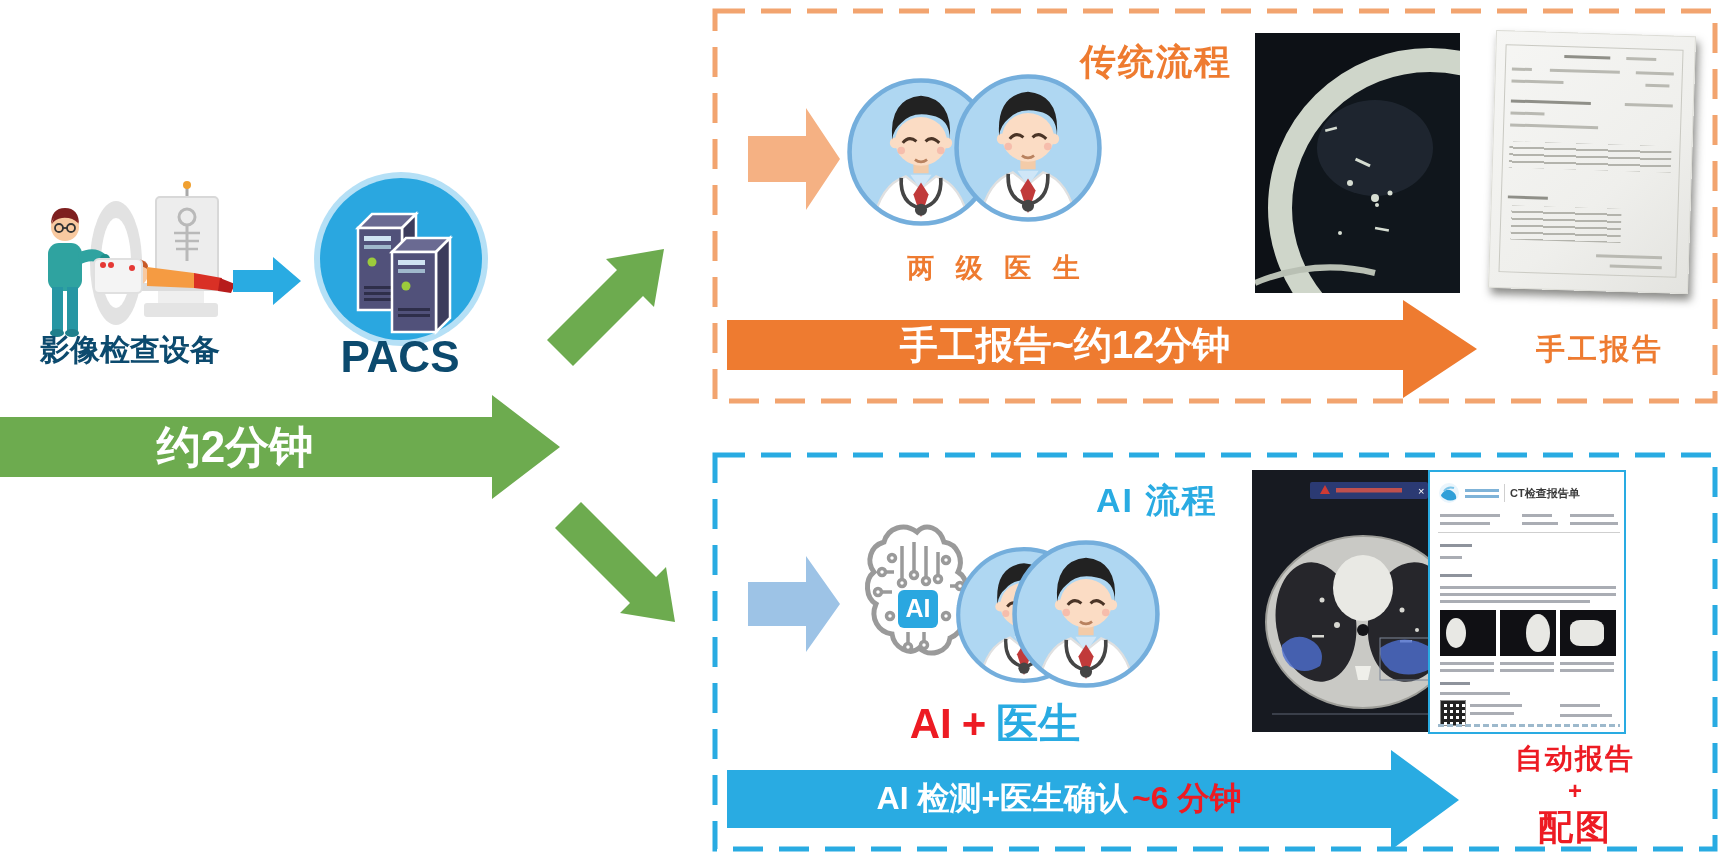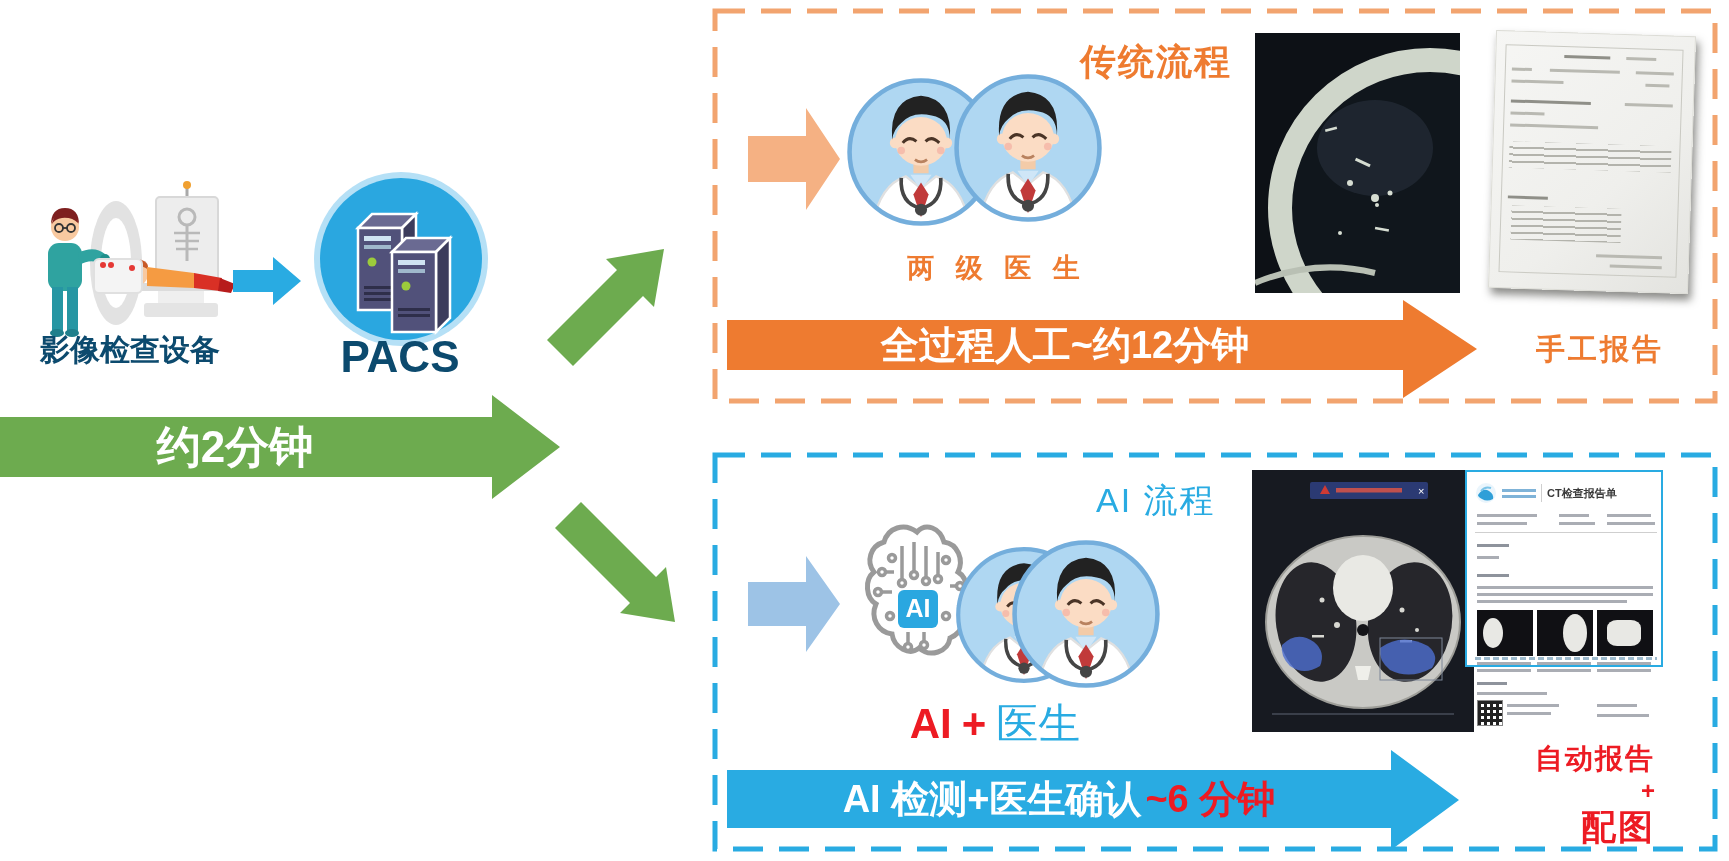--- a/index.html
+++ b/index.html
@@ -8,21 +8,21 @@
     font-family:"Liberation Sans","DejaVu Sans",sans-serif;
   }
   .abs{position:absolute;}
   .ctr{display:flex;align-items:center;justify-content:center;}
   .lbl{font-weight:bold;color:#0c4a6e;}
   
   svg{display:block;}
   .arrow-text{position:absolute;color:#fff;font-weight:bold;white-space:nowrap;}
   
   .title-orange{color:#EE7B30;font-weight:bold;}
-  .title-blue{color:#29ABE2;font-weight:normal;}
+  .title-blue{color:#29ABE2;font-weight:bold;}
   
   .paper{
     background:linear-gradient(135deg,#f6f6f4 0%,#efefec 60%,#e3e3df 100%);
     transform:rotate(1.8deg);
     box-shadow:3px 6px 8px rgba(45,45,40,.55), inset 0 0 0 1px #dcdcd6;
   }
   .paper-inner{position:absolute;left:10px;top:14px;right:12px;bottom:16px;border:1px solid #c9c9c2;}
   .pline{position:absolute;height:3px;background:#b9b9b2;}
   .pblock{position:absolute;background:repeating-linear-gradient(#00000000 0 5px,#b3b3ac 5px 7px);}
   
@@ -185,21 +185,21 @@
     <svg class="abs" style="left:107px;top:0" width="152" height="152">
         <use href="#doc"></use>
       </svg>
   </div>
   <div class="abs ctr title-orange" style="left:867px;top:250px;width:260px;font-size:27px;letter-spacing:7px">两 级 医 生</div>
 
   <div class="abs" style="left:727px;top:298px;width:752px;height:102px">
     <svg width="752" height="102" viewBox="0 0 752 102">
       <polygon points="0,22 676,22 676,2 750,51 676,100 676,72 0,72" fill="#EE7B30"></polygon>
     </svg>
-    <div class="arrow-text ctr" style="left:0;top:22px;width:676px;height:50px;font-size:38px">全过程人工~约12分钟</div>
+    <div class="arrow-text ctr" style="left:0;top:22px;width:676px;height:50px;font-size:38px">手工报告~约12分钟</div>
   </div>
 
   <svg class="abs" style="left:1255px;top:33px" width="205" height="260" viewBox="0 0 205 260">
     <rect width="205" height="260" fill="#0d1116"></rect>
     <ellipse cx="175" cy="175" rx="150" ry="148" fill="#10161c" stroke="#cfd6ca" stroke-width="24"></ellipse>
     <ellipse cx="120" cy="115" rx="58" ry="48" fill="#2a3340" opacity=".55"></ellipse>
     <g fill="#d6ddd2">
       <circle cx="95" cy="150" r="3"></circle>
       <circle cx="120" cy="165" r="4"></circle>
       <circle cx="135" cy="160" r="2.5"></circle>
@@ -285,21 +285,21 @@
   <div class="abs ctr" style="left:895px;top:696px;width:200px;font-size:42px;font-weight:bold;gap:10px">
     <span class="red">AI</span>
     <span class="red">+</span>
     <span class="title-blue">医生</span>
   </div>
 
   <div class="abs" style="left:727px;top:748px;width:734px;height:104px">
     <svg width="734" height="104" viewBox="0 0 734 104">
       <polygon points="0,22 664,22 664,2 732,52 664,102 664,80 0,80" fill="#29ABE2"></polygon>
     </svg>
-    <div class="arrow-text ctr" style="left:0;top:22px;width:664px;height:58px;font-size:38px;gap:4px">
+    <div class="arrow-text ctr" style="left:0;top:22px;width:664px;height:58px;font-size:32px;gap:4px">
       <span>AI 检测+医生确认</span>
       <span class="red">~6 分钟</span>
     </div>
   </div>
 
   <svg class="abs" style="left:1252px;top:470px" width="222" height="262" viewBox="0 0 222 262">
     <rect width="222" height="262" fill="#171a21"></rect>
     <ellipse cx="111" cy="152" rx="97" ry="86" fill="#c9c9c5"></ellipse>
     <ellipse cx="111" cy="152" rx="97" ry="86" fill="none" stroke="#9d9d98" stroke-width="2"></ellipse>
     <ellipse cx="64" cy="152" rx="40" ry="60" fill="#26262b" transform="rotate(-8 64 152)"></ellipse>
@@ -320,21 +320,21 @@
     <rect x="128" y="168" width="62" height="42" fill="none" stroke="#7d8697" stroke-width="1"></rect>
     <g>
       <rect x="58" y="12" width="118" height="17" rx="2" fill="#2b3a73"></rect>
       <polygon points="68,24 73,15 78,24" fill="#cf3a34"></polygon>
       <rect x="84" y="18" width="66" height="4.5" fill="#c0504d"></rect>
       <text x="166" y="25" font-size="11" fill="#ffffff" font-family="Liberation Sans, DejaVu Sans, sans-serif">×</text>
     </g>
     <path d="M20,244 L202,244" stroke="#3a3f4a" stroke-width="2"></path>
   </svg>
 
-  <div class="abs ai-card" style="left:1465px;top:470px;width:198px;height:197px">
+  <div class="abs ai-card" style="left:1428px;top:470px;width:198px;height:264px">
     <div class="ai-head">
       <svg width="22" height="22" viewBox="0 0 22 22">
         <circle cx="11" cy="11" r="10" fill="#eaf5fc"></circle>
         <path d="M3,13 Q8,5 14,9 Q19,12 18,17 Q12,20 7,17 Q3,15 3,13 Z" fill="#2f9fd8"></path>
         <path d="M6,9 Q10,4 16,6" stroke="#7cc4e8" stroke-width="2" fill="none"></path>
       </svg>
       <span style="display:inline-block">
         <span class="bluebar" style="display:block;width:34px;margin-bottom:3px"></span>
         <span class="bluebar" style="display:block;width:34px"></span>
       </span>
@@ -372,19 +372,19 @@
     <div class="gline" style="left:10px;top:210px;width:30px;background:#8e939c"></div>
     <div class="gline" style="left:10px;top:220px;width:70px"></div>
     <div class="qr" style="left:10px;top:228px;width:24px;height:24px"></div>
     <div class="gline" style="left:40px;top:232px;width:52px"></div>
     <div class="gline" style="left:40px;top:240px;width:44px"></div>
     <div class="gline" style="left:130px;top:232px;width:40px"></div>
     <div class="gline" style="left:130px;top:242px;width:52px"></div>
     <div style="position:absolute;left:8px;bottom:5px;width:182px;height:3px;background:repeating-linear-gradient(90deg,#9db9cc 0 6px,transparent 6px 9px)"></div>
   </div>
 
-  <div class="abs" style="left:1495px;top:740px;width:160px;text-align:right;font-weight:bold">
+  <div class="abs" style="left:1495px;top:740px;width:160px;text-align:center;font-weight:bold">
     <div class="red" style="font-size:28px;letter-spacing:2px">自动报告</div>
     <div class="red" style="font-size:24px;line-height:26px">+</div>
     <div class="red" style="font-size:35px;letter-spacing:2px">配图</div>
   </div>
 
 </div>
 
 </body></html>

